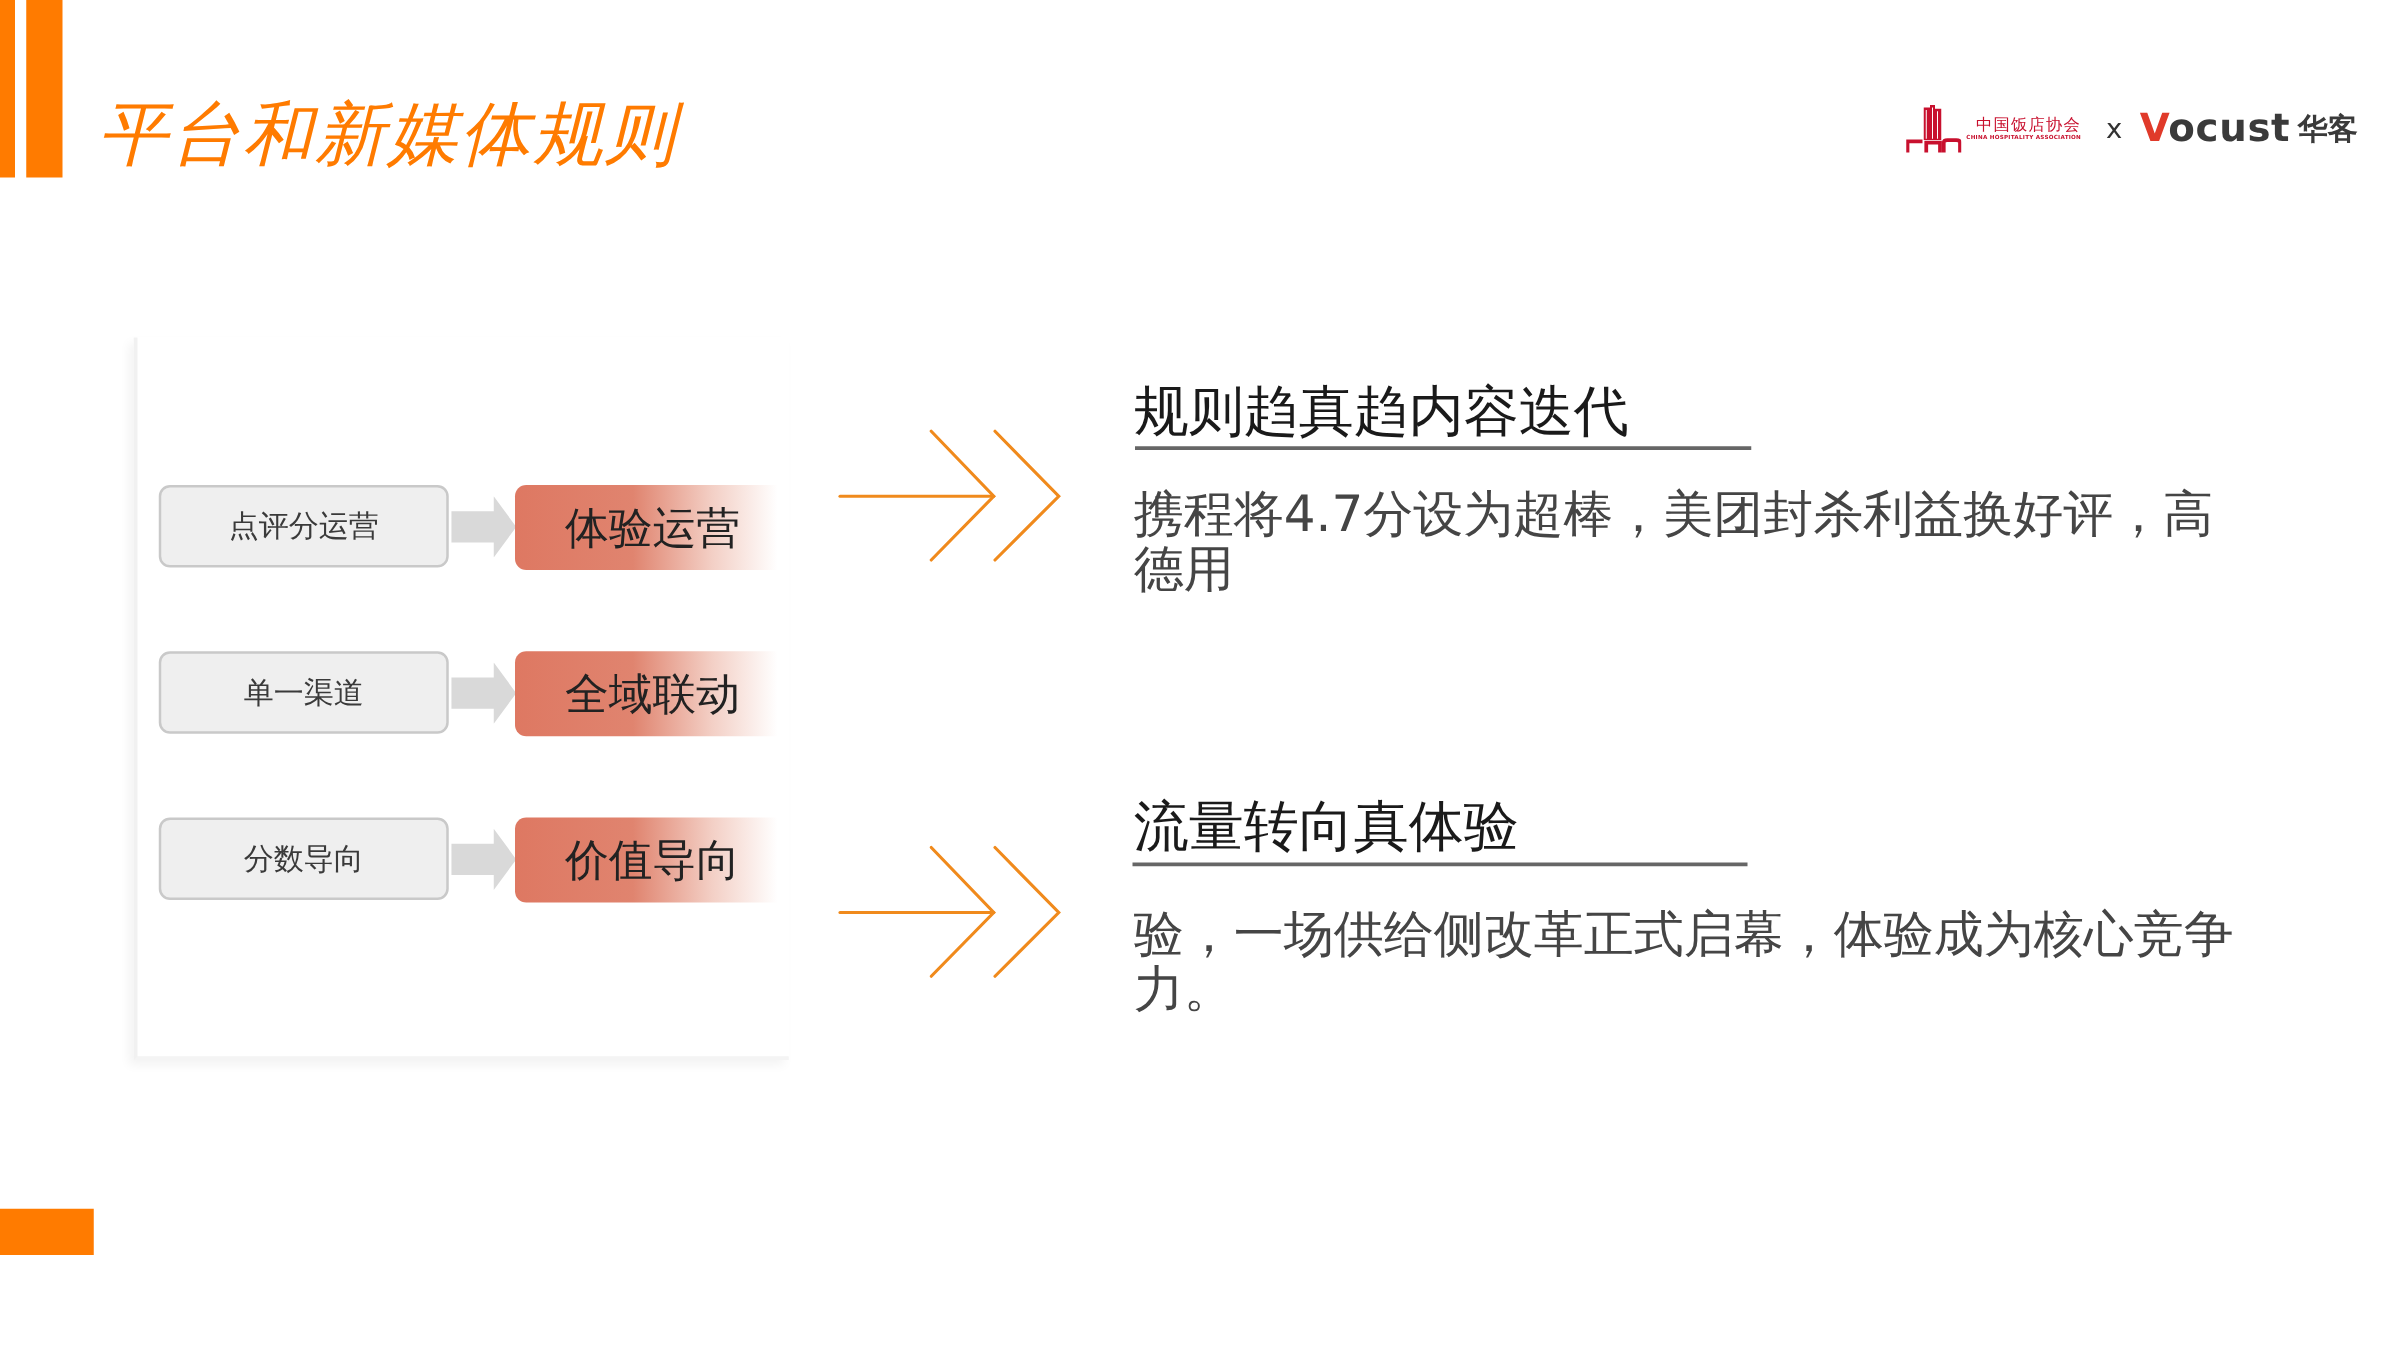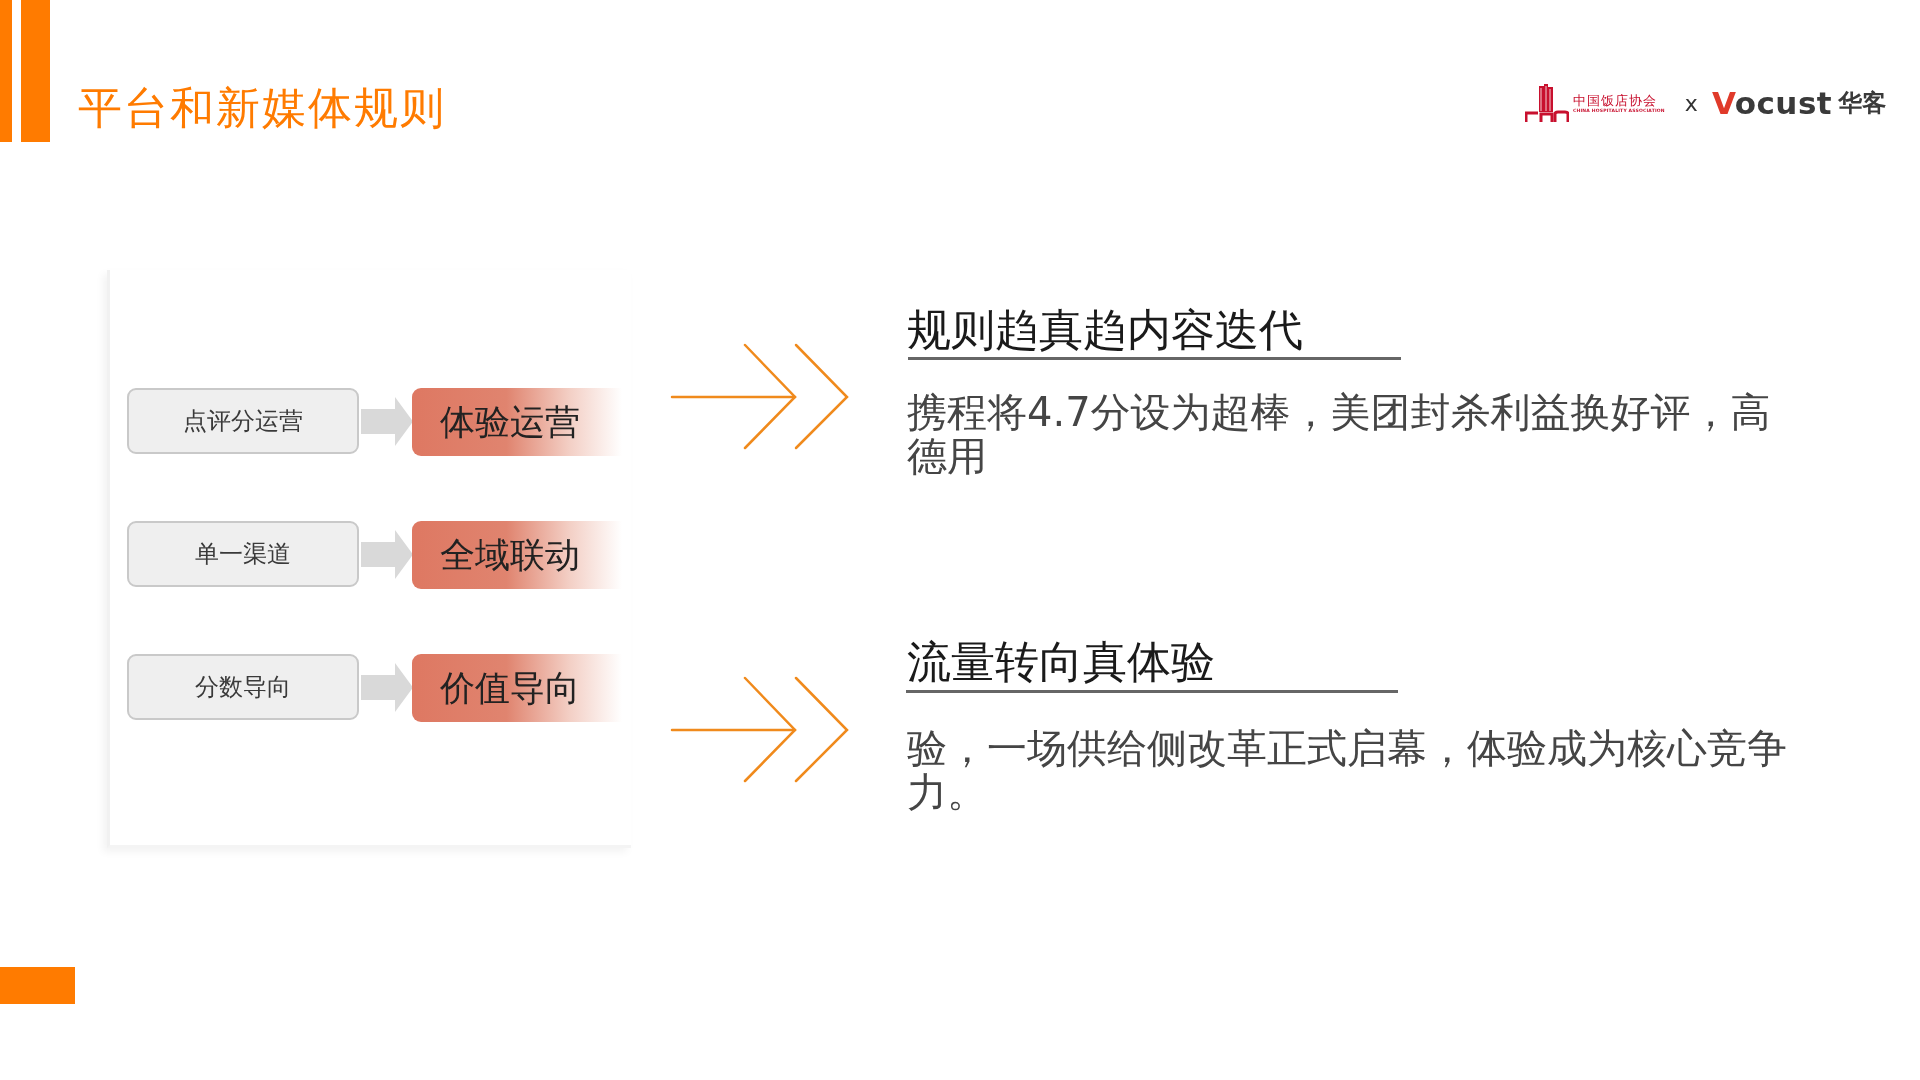--- a/index.html
+++ b/index.html
@@ -6,24 +6,24 @@
     body {
       width: 1920px; height: 1080px; position: relative; overflow: hidden;
       background: #ffffff;
       font-family: "DejaVu Sans", "Liberation Sans", sans-serif;
     }
     .abs { position: absolute; }
     .bar-top-1 { left: 0; top: 0; width: 12px; height: 142px; background: #FF7B00; }
     .bar-top-2 { left: 21px; top: 0; width: 29px; height: 142px; background: #FF7B00; }
     .bar-bottom { left: 0; top: 967px; width: 75px; height: 37px; background: #FF7B00; }
     .page-title {
-      left: 78px; top: 70px; font-size: 44px; line-height: 76px;
-      color: #FF7B00; letter-spacing: 2px; white-space: nowrap;
+      left: 78px; top: 70px; font-size: 56px; line-height: 76px;
+      color: #FF7B00; letter-spacing: 2px; white-space: nowrap; font-style: italic;
     }
-    .logo { left: 1525px; top: 82px; height: 42px; display: flex; align-items: center; gap: 0; }
+    .logo { left: 1525px; top: 82px; height: 42px; display: flex; align-items: center; gap: 0; text-align: right; }
     .cha-mark { width: 44px; height: 40px; position: relative; }
     .cha-text { margin-left: 4px; display: flex; flex-direction: column; }
     .cha-cn { font-family: "DejaVu Serif", serif; font-size: 13px; color: #c8102e; line-height: 15px; letter-spacing: 1px; }
     .cha-en { font-size: 4.5px; color: #c8102e; line-height: 6px; font-weight: bold; letter-spacing: 0.2px; white-space: nowrap; }
     .logo-x { margin-left: 20px; font-size: 22px; color: #333; }
     .vocust { margin-left: 14px; font-size: 31px; color: #3a3a3a; font-weight: bold; letter-spacing: 0.5px; white-space: nowrap; }
     .vocust .v-red { color: #e03a2a; }
     .huake { margin-left: 6px; font-size: 24px; color: #3a3a3a; font-weight: bold; white-space: nowrap; }
 
     .panel {
@@ -38,21 +38,21 @@
       position: absolute; left: 0; top: 0; width: 232px; height: 66px;
       background: #efefef; border: 2px solid #c9c9c9; border-radius: 9px;
       display: flex; align-items: center; justify-content: center;
       font-size: 24px; color: #3a3a3a; box-sizing: border-box;
     }
     .connector { position: absolute; left: 234px; top: 9px; width: 52px; height: 49px; }
     .to-box {
       position: absolute; left: 285px; top: 0; width: 210px; height: 68px;
       border-radius: 9px 0 0 9px;
       background: linear-gradient(to right, #de7862 0%, #e0846f 45%, #f3cfc5 75%, rgba(255,255,255,0) 100%);
-      display: flex; align-items: center; padding-left: 28px; box-sizing: border-box;
+      display: flex; align-items: center; padding-left: 40px; box-sizing: border-box;
       font-size: 35px; color: #222;
     }
     .arrow-graphic { position: absolute; }
     .section-heading {
       left: 907px; font-size: 44px; line-height: 52px; color: #1a1a1a; white-space: nowrap; margin-top: 24px;
     }
     .rule { height: 3px; background: #666; }
     .section-body {
       left: 907px; width: 900px; font-size: 40px; line-height: 44px; color: #454545;
     }

